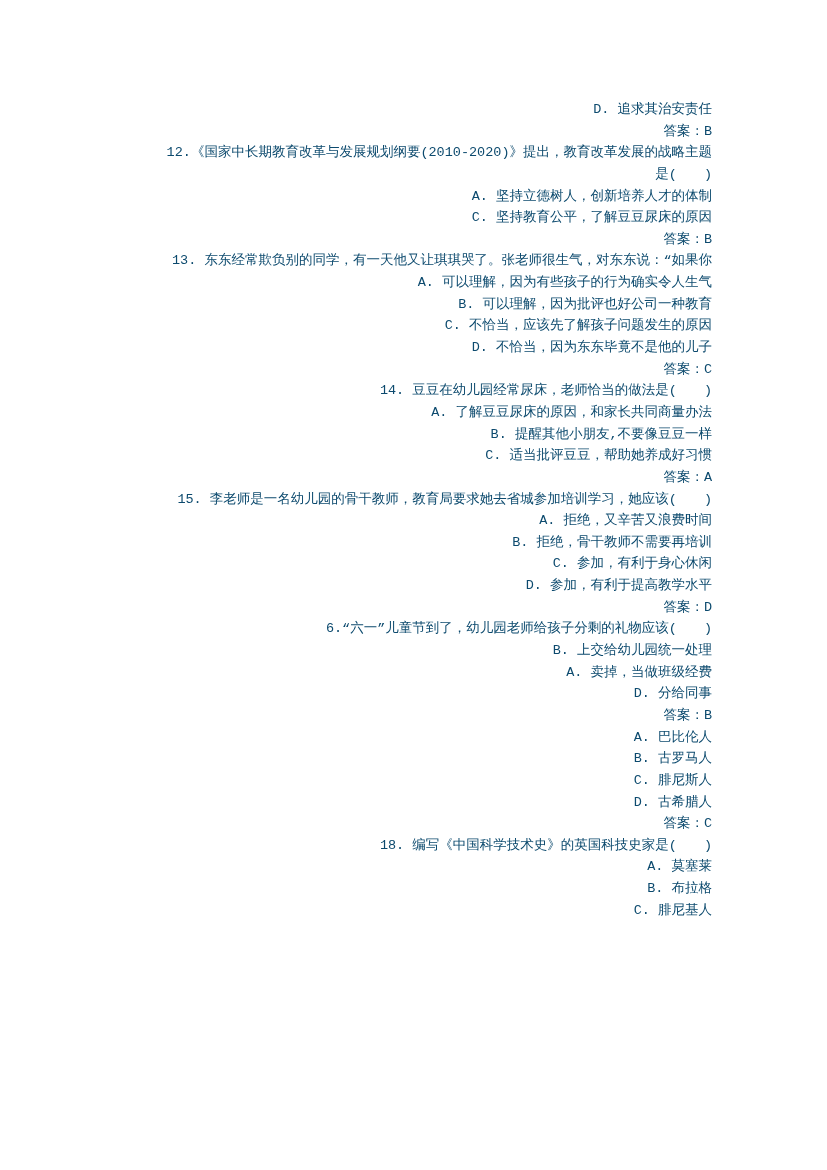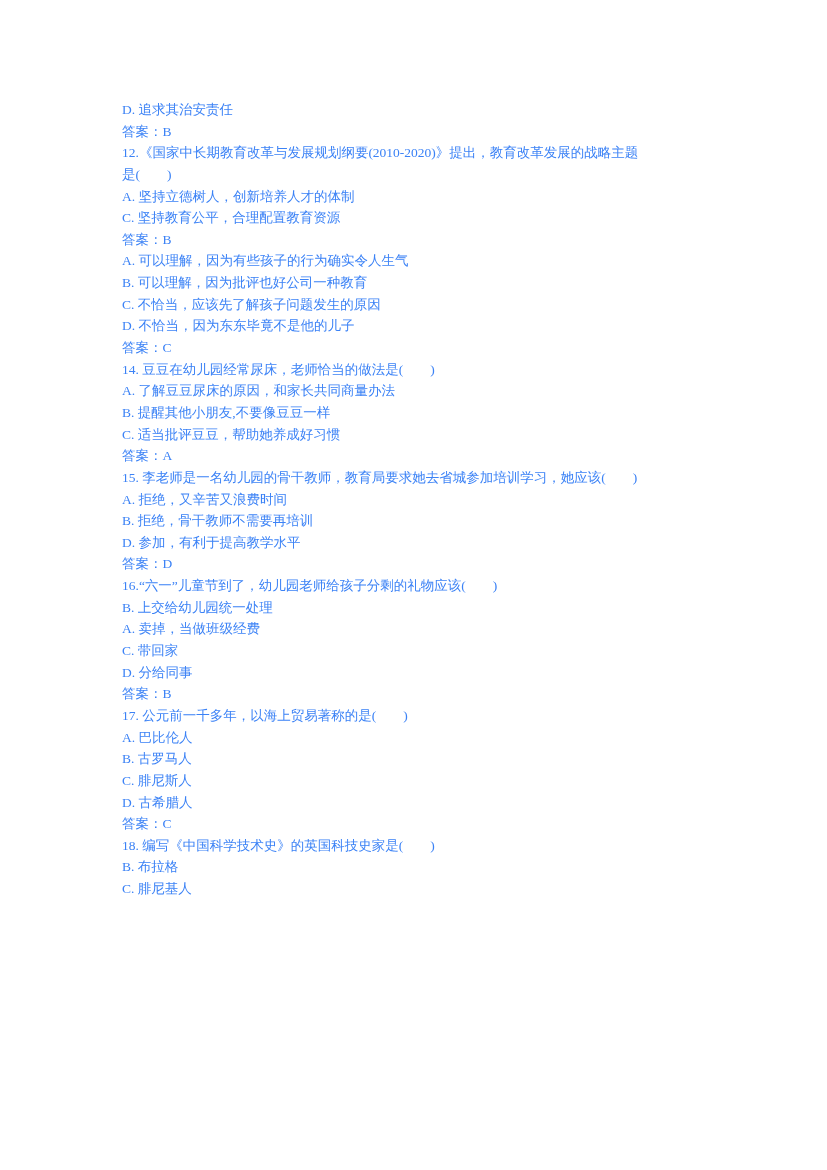--- a/index.html
+++ b/index.html
@@ -11,71 +11,73 @@
     width: 827px;
     height: 1170px;
     position: relative;
     overflow: hidden;
   }
   .page {
     position: absolute;
     left: 122px;
     top: 99px;
     width: 590px;
-    font-family: Liberation Serif, serif;
+    font-family: Liberation Mono, monospace;
     font-size: 13.5px;
-    color: #3b82f6;
+    color: #0c4a6e;
+    text-align: right;
   }
   .line {
     height: 21.65px;
     line-height: 21.65px;
     white-space: nowrap;
   }
 </style>
 </head>
 <body>
 
 <div class="page">
   <div class="line">D. 追求其治安责任</div>
   <div class="line">答案：B</div>
 
   <div class="line">12.《国家中长期教育改革与发展规划纲要(2010-2020)》提出，教育改革发展的战略主题</div>
   <div class="line">是(　　)</div>
   <div class="line">A. 坚持立德树人，创新培养人才的体制</div>
-  <div class="line">C. 坚持教育公平，合理配置教育资源</div>
+  <div class="line">C. 坚持教育公平，了解豆豆尿床的原因</div>
   <div class="line">答案：B</div>
 
+  <div class="line">13. 东东经常欺负别的同学，有一天他又让琪琪哭了。张老师很生气，对东东说：“如果你</div>
   <div class="line">A. 可以理解，因为有些孩子的行为确实令人生气</div>
   <div class="line">B. 可以理解，因为批评也好公司一种教育</div>
   <div class="line">C. 不恰当，应该先了解孩子问题发生的原因</div>
   <div class="line">D. 不恰当，因为东东毕竟不是他的儿子</div>
   <div class="line">答案：C</div>
 
   <div class="line">14. 豆豆在幼儿园经常尿床，老师恰当的做法是(　　)</div>
   <div class="line">A. 了解豆豆尿床的原因，和家长共同商量办法</div>
   <div class="line">B. 提醒其他小朋友,不要像豆豆一样</div>
   <div class="line">C. 适当批评豆豆，帮助她养成好习惯</div>
   <div class="line">答案：A</div>
 
   <div class="line">15. 李老师是一名幼儿园的骨干教师，教育局要求她去省城参加培训学习，她应该(　　)</div>
   <div class="line">A. 拒绝，又辛苦又浪费时间</div>
   <div class="line">B. 拒绝，骨干教师不需要再培训</div>
+  <div class="line">C. 参加，有利于身心休闲</div>
   <div class="line">D. 参加，有利于提高教学水平</div>
   <div class="line">答案：D</div>
 
-  <div class="line">16.“六一”儿童节到了，幼儿园老师给孩子分剩的礼物应该(　　)</div>
+  <div class="line">6.“六一”儿童节到了，幼儿园老师给孩子分剩的礼物应该(　　)</div>
   <div class="line">B. 上交给幼儿园统一处理</div>
   <div class="line">A. 卖掉，当做班级经费</div>
-  <div class="line">C. 带回家</div>
   <div class="line">D. 分给同事</div>
   <div class="line">答案：B</div>
 
-  <div class="line">17. 公元前一千多年，以海上贸易著称的是(　　)</div>
   <div class="line">A. 巴比伦人</div>
   <div class="line">B. 古罗马人</div>
   <div class="line">C. 腓尼斯人</div>
   <div class="line">D. 古希腊人</div>
   <div class="line">答案：C</div>
 
   <div class="line">18. 编写《中国科学技术史》的英国科技史家是(　　)</div>
+  <div class="line">A. 莫塞莱</div>
   <div class="line">B. 布拉格</div>
   <div class="line">C. 腓尼基人</div>
 </div>
 
 </body></html>

